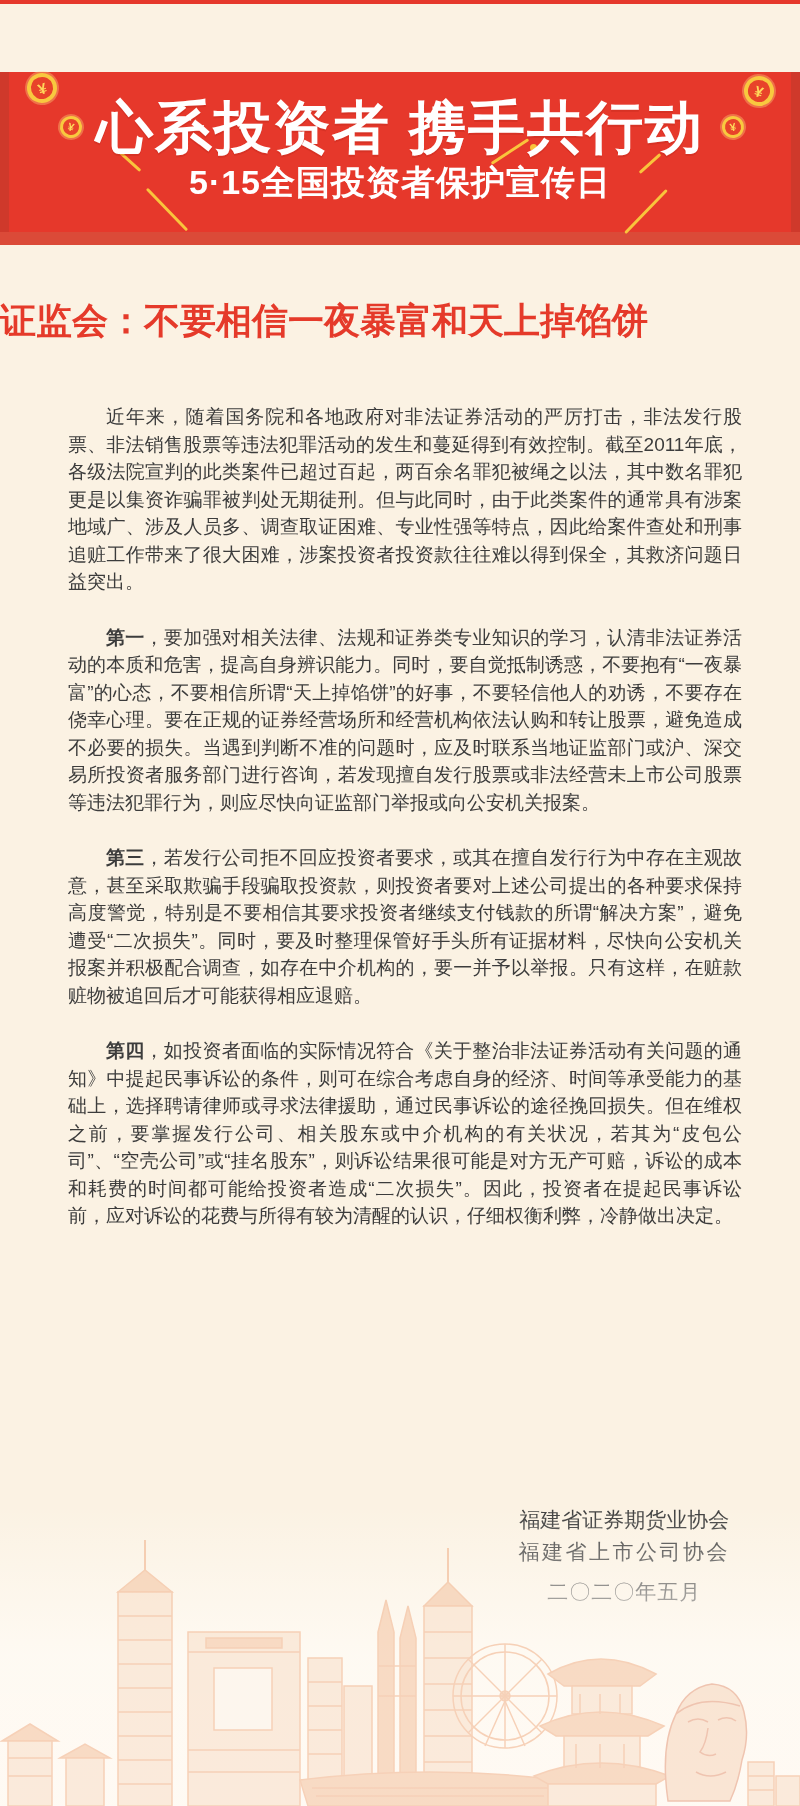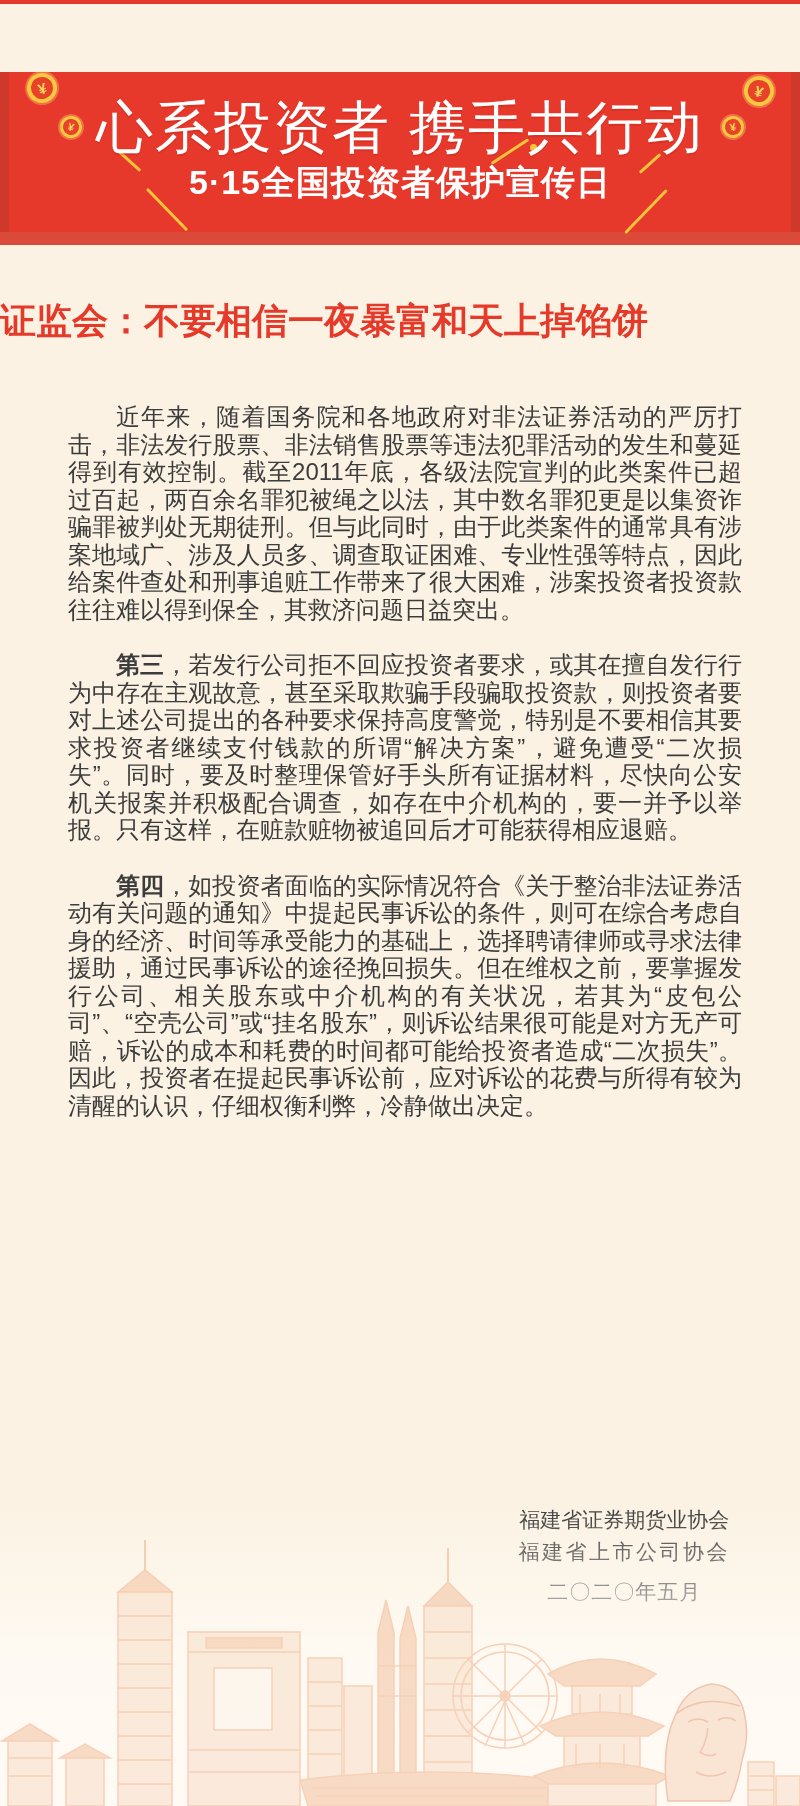--- a/index.html
+++ b/index.html
@@ -11,21 +11,21 @@
   
   .top-strip{position:absolute;top:0;left:0;width:800px;height:4px;background:#E6382B;}
   
   .banner{position:absolute;top:72px;left:0;width:800px;height:173px;background:#E6382B;}
   .banner-edge{position:absolute;top:0;width:9px;height:100%;background:#CF392B;}
   .banner-edge.left{left:0;}
   .banner-edge.right{right:0;}
   .banner-band{position:absolute;left:0;bottom:0;width:100%;height:13px;background:#DB4A38;}
   .banner-inner{position:absolute;left:0;top:0;width:100%;height:100%;display:flex;flex-direction:column;align-items:center;}
   .banner-title{
-    margin-top:20px;font-size:57px;line-height:70px;font-weight:normal;color:#ffffff;
+    margin-top:20px;font-size:57px;line-height:70px;font-weight:bold;color:#ffffff;
     letter-spacing:2px;white-space:nowrap;text-shadow:0 2px 0 rgba(170,30,20,.25);
   }
   .banner-subtitle{
     font-size:34px;line-height:40px;font-weight:bold;color:#ffffff;letter-spacing:1px;white-space:nowrap;
   }
   
   .coin{position:absolute;border-radius:50%;background:#F8C93F;display:flex;align-items:center;justify-content:center;box-shadow:0 0 0 2px rgba(255,224,130,.35);}
   .coin-inner{width:72%;height:72%;border-radius:50%;background:#E8432A;display:flex;align-items:center;justify-content:center;color:#FFD95A;font-weight:bold;}
   .coin.c1{left:27px;top:1px;width:30px;height:30px;transform:rotate(-18deg);}
   .coin.c2{left:60px;top:44px;width:22px;height:22px;transform:rotate(15deg);}
@@ -41,21 +41,21 @@
   .streak.s4{left:636px;top:90px;width:28px;transform:rotate(-42deg);}
   .streak.s5{left:616px;top:138px;width:60px;transform:rotate(-46deg);}
   .streak.dot{width:7px;height:7px;border-radius:50%;left:530px;top:72px;}
   
   .article-heading{
     position:absolute;top:299px;left:0;width:100%;text-align:left;
     font-size:36px;line-height:44px;font-weight:bold;color:#E53A2A;letter-spacing:0px;white-space:nowrap;
   }
   .article-body{position:absolute;top:403px;left:68px;width:682px;}
   .article-body p{
-    margin:0 8px 28px 0;font-size:24px;line-height:27.5px;color:#3C3C3C;
+    margin:0 8px 28px 0;font-size:19px;line-height:27.5px;color:#3C3C3C;
     text-align:justify;text-indent:2em;
   }
   .article-body p b{font-weight:bold;}
   
   .signature{position:absolute;top:1504px;right:70px;text-align:center;color:#3C3C3C;}
   .sig-line{font-size:21px;line-height:32px;white-space:nowrap;}
   .sig-line.spread{letter-spacing:2.5px;}
   .sig-date{font-size:21px;line-height:32px;margin-top:8px;letter-spacing:1px;white-space:nowrap;}
   
   .bottom-fade{position:absolute;left:0;bottom:0;width:800px;height:300px;
@@ -97,20 +97,21 @@
     <div class="banner-inner">
       <div class="banner-title">心系投资者 携手共行动</div>
       <div class="banner-subtitle">5·15全国投资者保护宣传日</div>
     </div>
   </div>
 
   <div class="article-heading">证监会：不要相信一夜暴富和天上掉馅饼</div>
 
   <div class="article-body">
       <p>近年来，随着国务院和各地政府对非法证券活动的严厉打击，非法发行股票、非法销售股票等违法犯罪活动的发生和蔓延得到有效控制。截至2011年底，各级法院宣判的此类案件已超过百起，两百余名罪犯被绳之以法，其中数名罪犯更是以集资诈骗罪被判处无期徒刑。但与此同时，由于此类案件的通常具有涉案地域广、涉及人员多、调查取证困难、专业性强等特点，因此给案件查处和刑事追赃工作带来了很大困难，涉案投资者投资款往往难以得到保全，其救济问题日益突出。</p>
+      <p><b>第一</b>，要加强对相关法律、法规和证券类专业知识的学习，认清非法证券活动的本质和危害，提高自身辨识能力。同时，要自觉抵制诱惑，不要抱有“一夜暴富”的心态，不要相信所谓“天上掉馅饼”的好事，不要轻信他人的劝诱，不要存在侥幸心理。要在正规的证券经营场所和经营机构依法认购和转让股票，避免造成不必要的损失。当遇到判断不准的问题时，应及时联系当地证监部门或沪、深交易所投资者服务部门进行咨询，若发现擅自发行股票或非法经营未上市公司股票等违法犯罪行为，则应尽快向证监部门举报或向公安机关报案。</p>
       <p><b>第三</b>，若发行公司拒不回应投资者要求，或其在擅自发行行为中存在主观故意，甚至采取欺骗手段骗取投资款，则投资者要对上述公司提出的各种要求保持高度警觉，特别是不要相信其要求投资者继续支付钱款的所谓“解决方案”，避免遭受“二次损失”。同时，要及时整理保管好手头所有证据材料，尽快向公安机关报案并积极配合调查，如存在中介机构的，要一并予以举报。只有这样，在赃款赃物被追回后才可能获得相应退赔。</p>
       <p><b>第四</b>，如投资者面临的实际情况符合《关于整治非法证券活动有关问题的通知》中提起民事诉讼的条件，则可在综合考虑自身的经济、时间等承受能力的基础上，选择聘请律师或寻求法律援助，通过民事诉讼的途径挽回损失。但在维权之前，要掌握发行公司、相关股东或中介机构的有关状况，若其为“皮包公司”、“空壳公司”或“挂名股东”，则诉讼结果很可能是对方无产可赔，诉讼的成本和耗费的时间都可能给投资者造成“二次损失”。因此，投资者在提起民事诉讼前，应对诉讼的花费与所得有较为清醒的认识，仔细权衡利弊，冷静做出决定。</p>
     </div>
 
   <div class="signature">
     <div class="sig-line">福建省证券期货业协会</div>
     <div class="sig-line spread">福建省上市公司协会</div>
     <div class="sig-date">二〇二〇年五月</div>
   </div>
 

